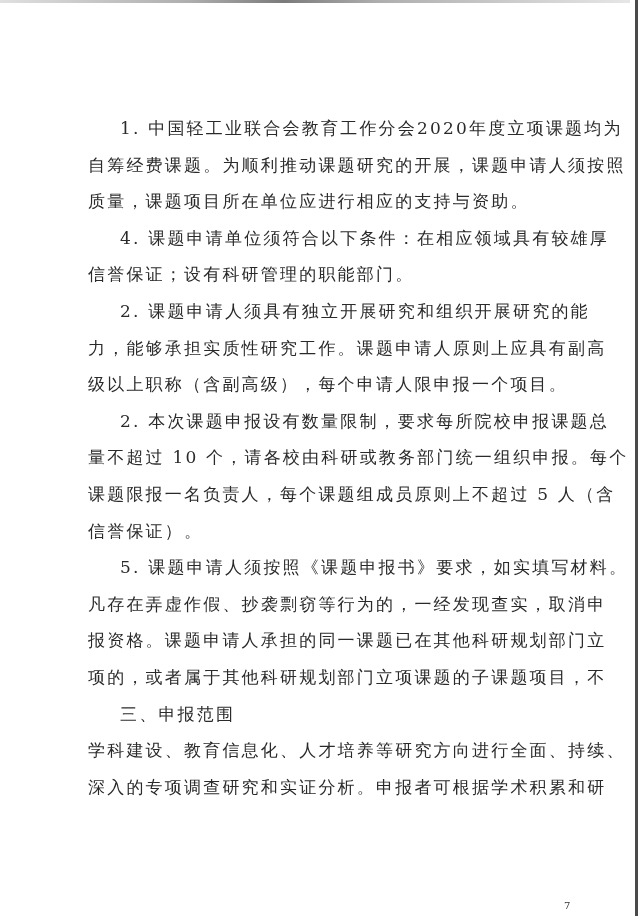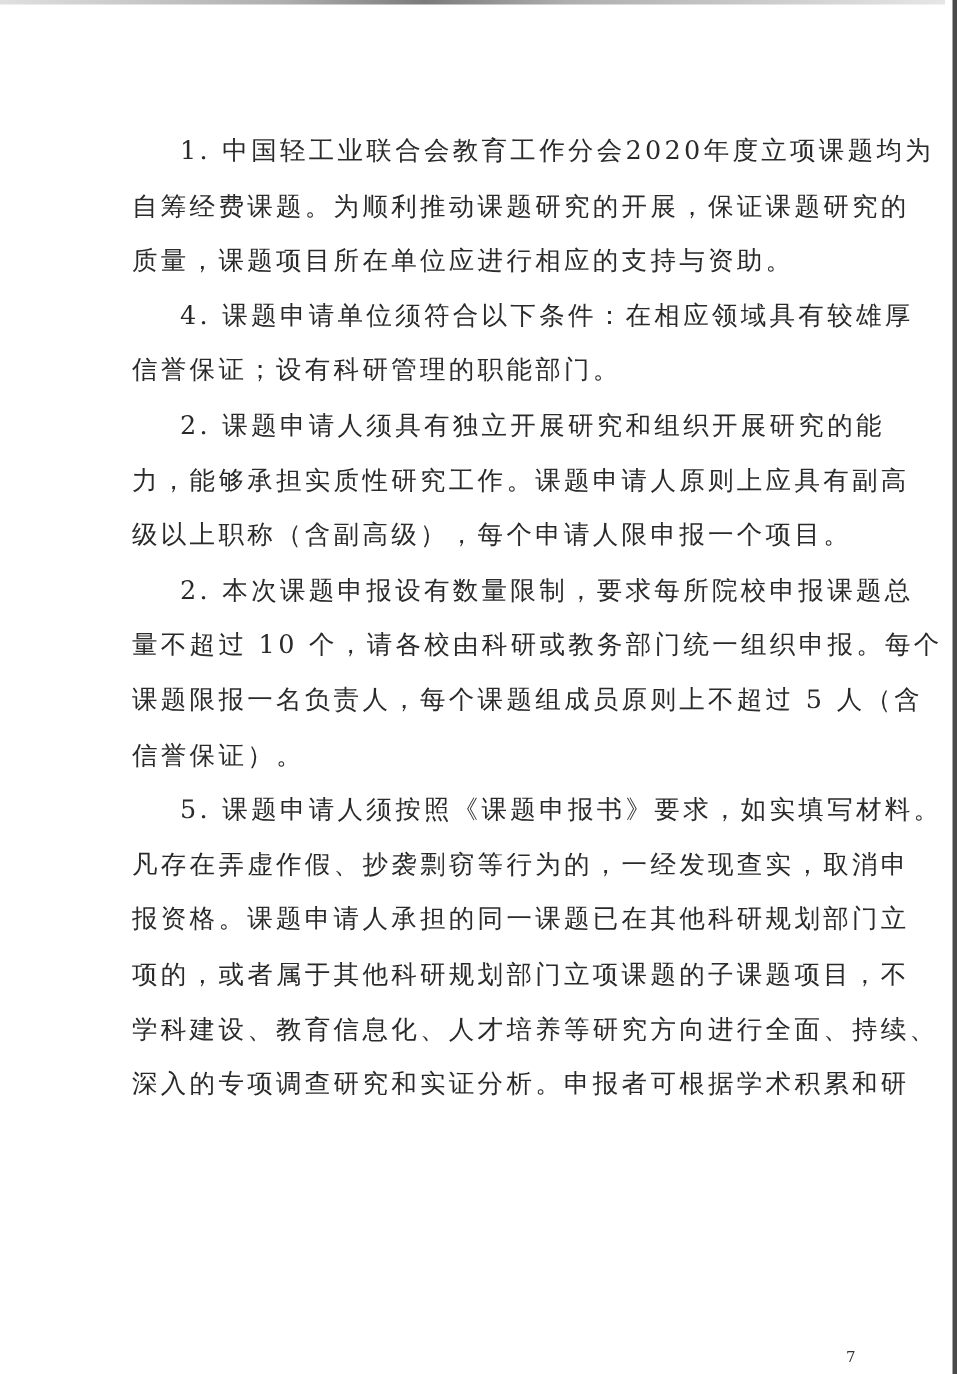--- a/index.html
+++ b/index.html
@@ -12,21 +12,21 @@
   .scan-top {
     position: absolute; left: 0; top: 0; width: 630px; height: 3px;
     background: linear-gradient(to right, #d8d8d8 0%, #9a9a9a 30%, #5a5a5a 45%, #9a9a9a 60%, #e0e0e0 100%);
     opacity: 0.8;
   }
   .scan-right {
     position: absolute; left: 635px; top: 0; width: 3px; height: 916px;
     background: #4a4a4a;
   }
   .page {
-    position: absolute; left: 88px; top: 83px; width: 476px;
+    position: absolute; left: 88px; top: 110px; width: 476px;
   }
   .line {
     height: 36.6px; line-height: 36.6px;
     font-size: 17px; white-space: nowrap;
     letter-spacing: 2.2px;
     text-align: justify; text-align-last: justify;
   }
   .line.indent { padding-left: 32px; }
   .line.last { text-align-last: left; }
   .page-num {
@@ -35,32 +35,33 @@
   }
 </style>
 </head>
 <body>
 
 <div class="scan-top"></div>
 <div class="scan-right"></div>
 
 <div class="page" id="page">
     <div class="line indent">1. 中国轻工业联合会教育工作分会2020年度立项课题均为</div>
-    <div class="line">自筹经费课题。为顺利推动课题研究的开展，保证课题研究的</div>
+    <div class="line">自筹经费课题。为顺利推动课题研究的开展，课题申请人须按照</div>
     <div class="line last">质量，课题项目所在单位应进行相应的支持与资助。</div>
     <div class="line indent">4. 课题申请单位须符合以下条件：在相应领域具有较雄厚</div>
     <div class="line last">信誉保证；设有科研管理的职能部门。</div>
     <div class="line indent">2. 课题申请人须具有独立开展研究和组织开展研究的能</div>
     <div class="line">力，能够承担实质性研究工作。课题申请人原则上应具有副高</div>
     <div class="line last">级以上职称（含副高级），每个申请人限申报一个项目。</div>
     <div class="line indent">2. 本次课题申报设有数量限制，要求每所院校申报课题总</div>
     <div class="line">量不超过 10 个，请各校由科研或教务部门统一组织申报。每个</div>
     <div class="line">课题限报一名负责人，每个课题组成员原则上不超过 5 人（含</div>
     <div class="line last">信誉保证）。</div>
     <div class="line indent">5. 课题申请人须按照《课题申报书》要求，如实填写材料。</div>
     <div class="line">凡存在弄虚作假、抄袭剽窃等行为的，一经发现查实，取消申</div>
     <div class="line">报资格。课题申请人承担的同一课题已在其他科研规划部门立</div>
     <div class="line">项的，或者属于其他科研规划部门立项课题的子课题项目，不</div>
+    <div class="line indent last">三、申报范围</div>
     <div class="line">学科建设、教育信息化、人才培养等研究方向进行全面、持续、</div>
     <div class="line">深入的专项调查研究和实证分析。申报者可根据学术积累和研</div>
   </div>
 
 <div class="page-num">7</div>
 
 </body></html>

